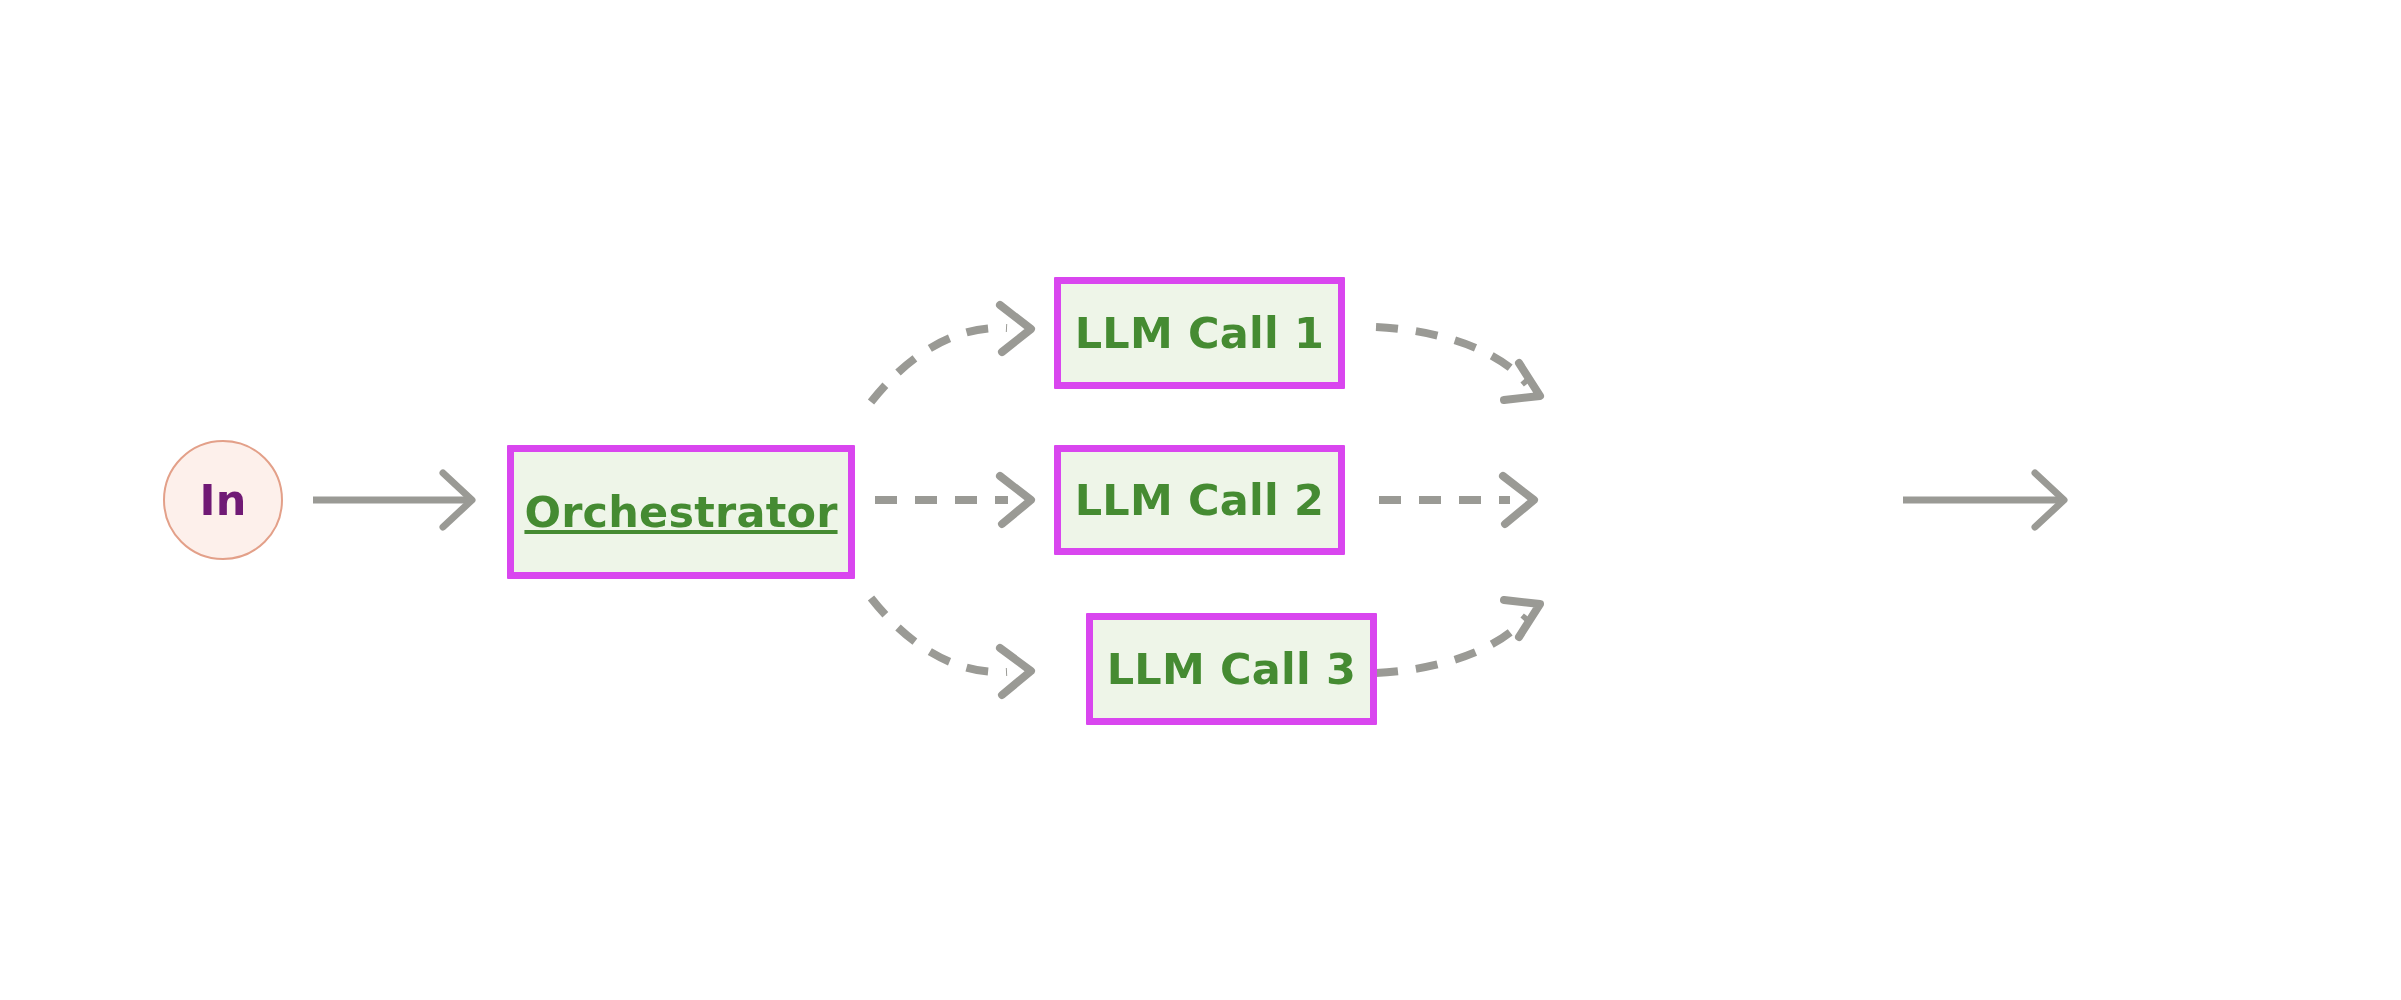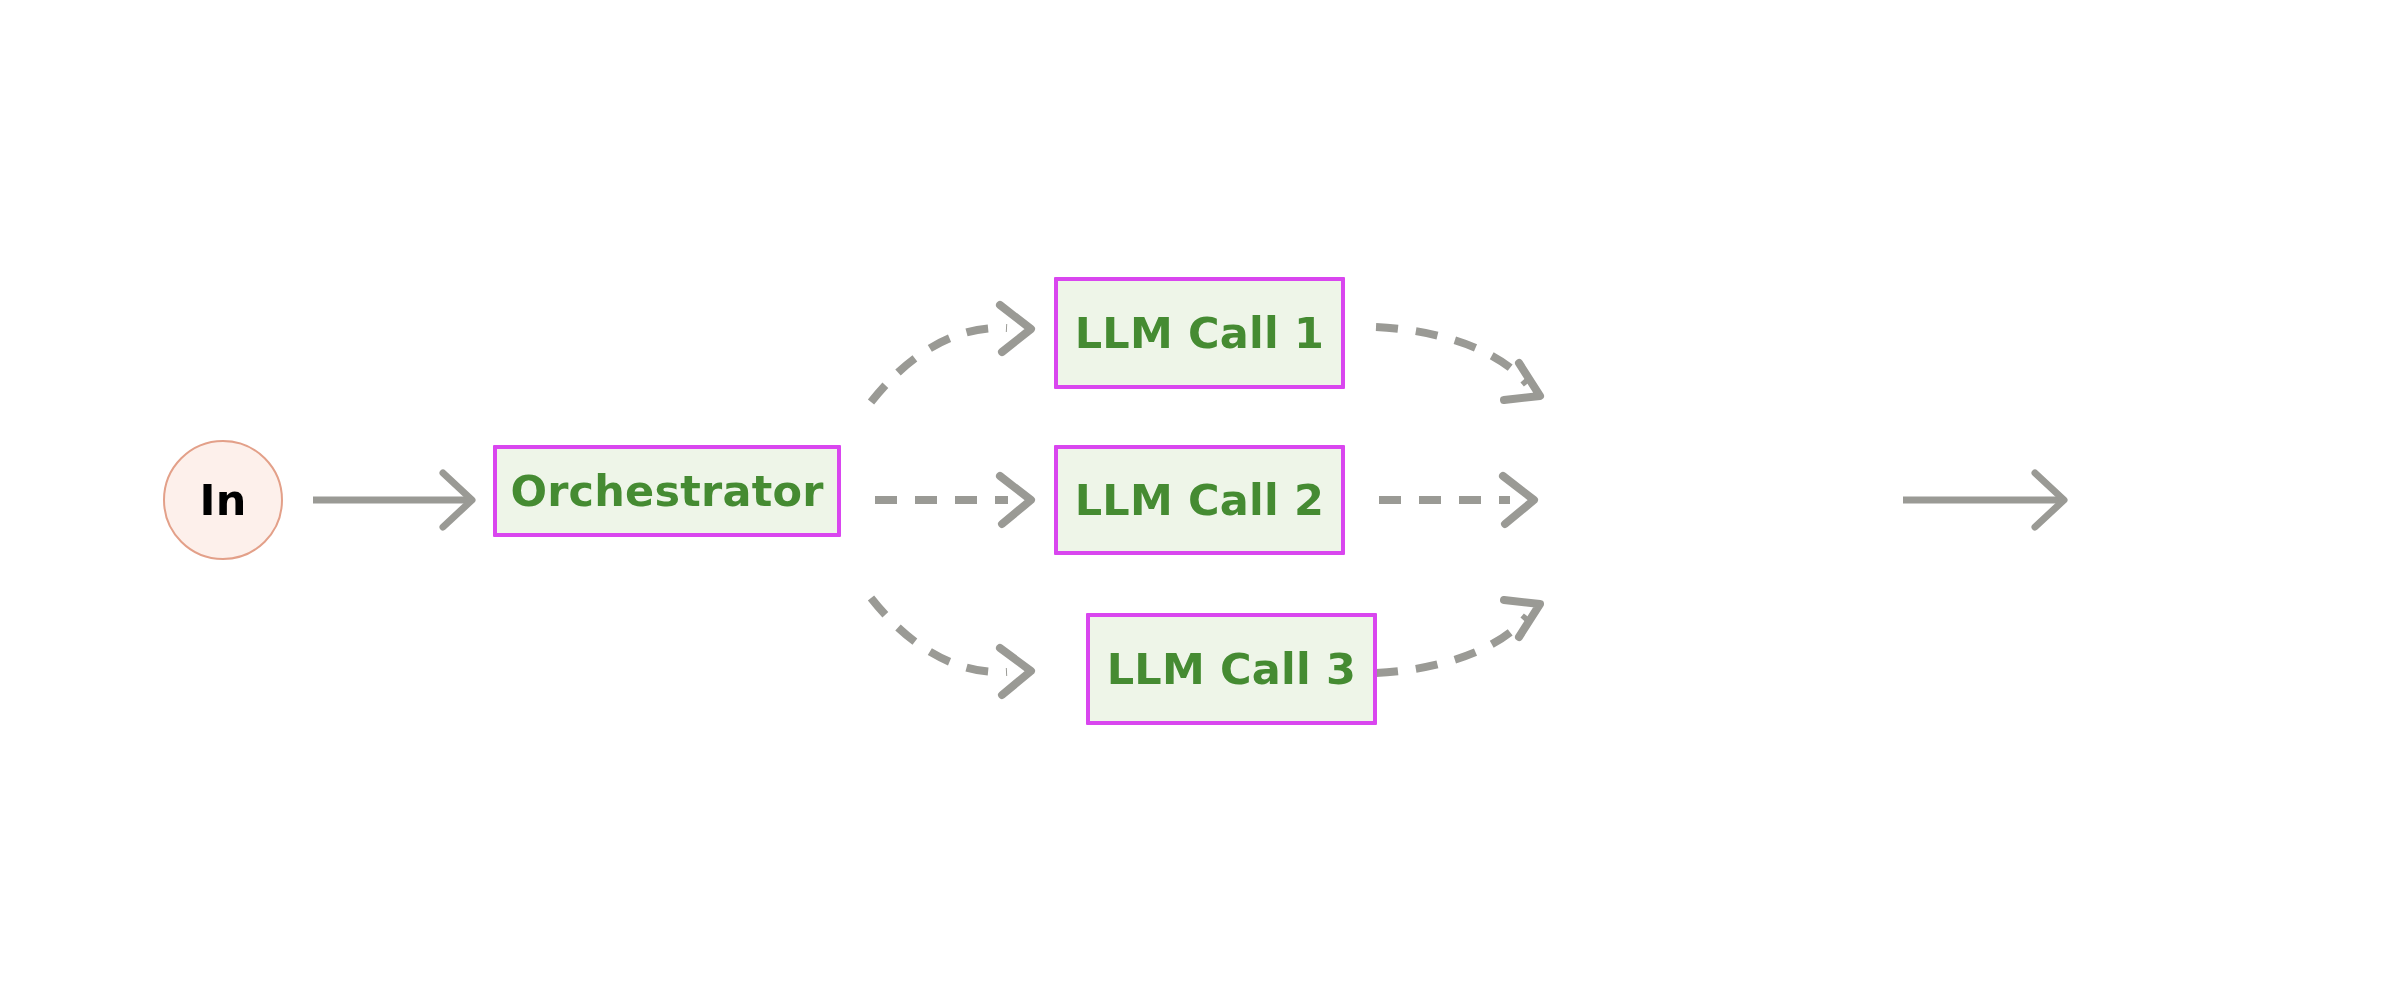--- a/index.html
+++ b/index.html
@@ -31,30 +31,30 @@
     box-sizing: border-box;
     display: flex;
     align-items: center;
     justify-content: center;
     text-align: center;
     line-height: 1;
     white-space: nowrap;
   }
   .node-process {
     background: #eef5e8;
-    border: 4px solid #d946ef;
+    border: 7px solid #d946ef;
     color: #458b32;
     font-weight: bold;
     font-size: 43px;
     letter-spacing: 0.2px;
   }
   .node-terminal {
     background: #fdf0eb;
     border: 2px solid #e3a089;
-    color: #000000;
+    color: #701a75;
     font-weight: bold;
     font-size: 43px;
     letter-spacing: 0.2px;
   }
   .shape-circle { border-radius: 50%; }
   .shape-stadium { border-radius: 9999px; }
   .shape-rect { border-radius: 1px; }
 </style>
 </head>
 <body>
@@ -101,21 +101,21 @@
     <g>
       <line x1="1903" y1="500" x2="2060" y2="500" stroke="#9a9a95" stroke-width="7" stroke-linecap="butt"></line>
       <polyline points="2035,473 2064,500 2035,527" fill="none" stroke="#9a9a95" stroke-width="7" stroke-linecap="round" stroke-linejoin="round"></polyline>
     </g>
   </svg>
 
   <div class="node node-terminal shape-circle" style="left:163px; top:440px; width:120px; height:120px;">
     <span>In</span>
   </div>
 
-  <div class="node node-process shape-rect" style="left:493px; top:445px; width:348px; height:92px;">
+  <div class="node node-process shape-rect" style="left:507px; top:445px; width:348px; height:134px;text-decoration:underline;">
     <span>Orchestrator</span>
   </div>
 
   <div class="node node-process shape-rect" style="left:1054px; top:277px; width:291px; height:112px;">
     <span>LLM Call 1</span>
   </div>
 
   <div class="node node-process shape-rect" style="left:1054px; top:445px; width:291px; height:110px;">
     <span>LLM Call 2</span>
   </div>

